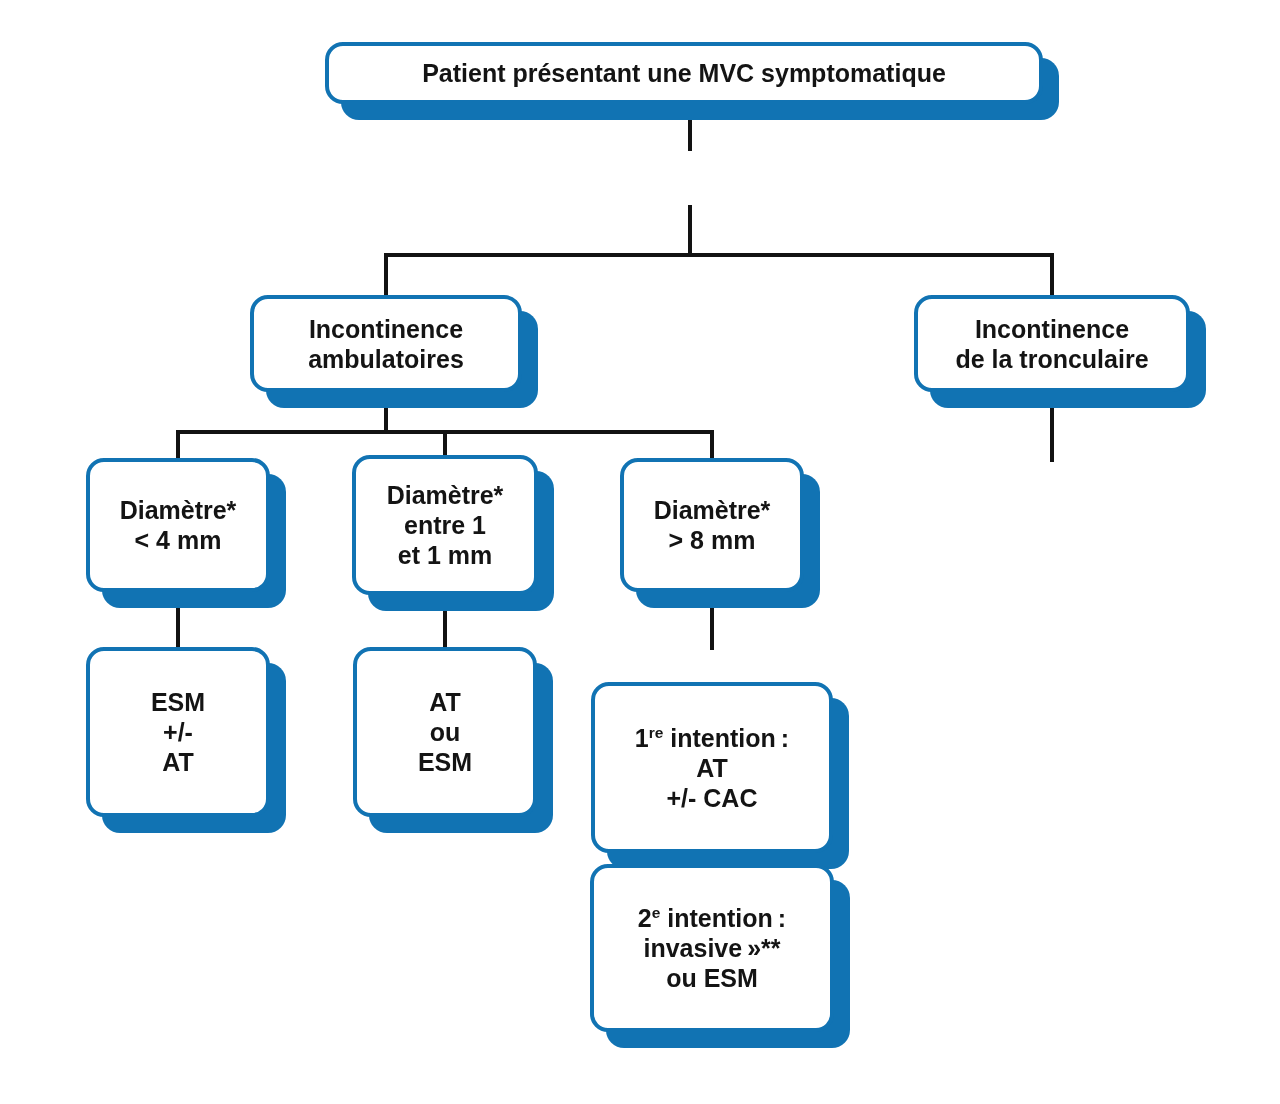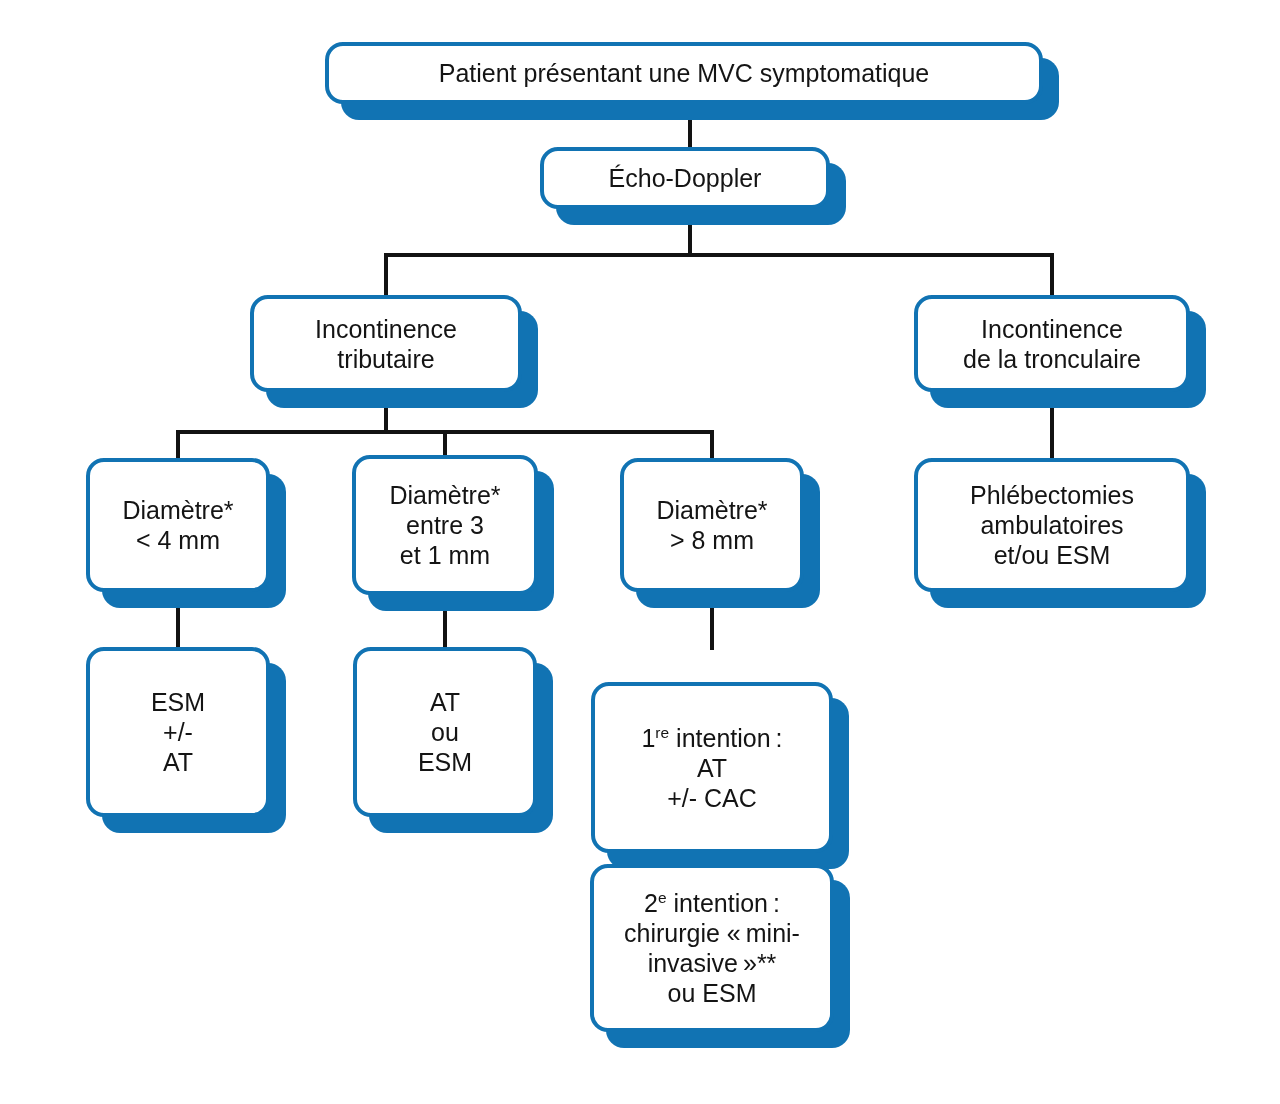--- a/index.html
+++ b/index.html
@@ -22,21 +22,21 @@
     box-sizing:border-box;
     background:var(--box-bg);
     border:4px solid var(--box-border);
     border-radius:18px;
     box-shadow:16px 16px 0 0 var(--shadow);
     display:flex;
     flex-direction:column;
     align-items:center;
     justify-content:center;
     text-align:center;
-    font-weight:normal;
+    font-weight:bold;
     font-size:25px;
     line-height:30px;
     color:var(--text);
     z-index:2;
     padding:10px 8px;
   }
   .ln{white-space:nowrap;}
   sup{font-size:0.62em;line-height:0;vertical-align:super;}
   .conn{
     position:absolute;
@@ -62,55 +62,47 @@
   <div class="conn" style="left:1050px;top:390px;width:4px;height:72px"></div>
   <div class="conn" style="left:176px;top:590px;width:4px;height:60px"></div>
   <div class="conn" style="left:443px;top:592px;width:4px;height:58px"></div>
   <div class="conn" style="left:710px;top:590px;width:4px;height:60px"></div>
   <div class="conn" style="left:710px;top:813px;width:4px;height:68px"></div>
 
   <div class="node" style="left:325px;top:42px;width:718px;height:62px">
     <div class="ln">Patient présentant une MVC symptomatique</div>
   </div>
 
-  <div class="node" style="left:540px;top:147px;width:290px;height:62px">
-    <div class="ln">Écho-Doppler</div>
-  </div>
 
   <div class="node" style="left:250px;top:295px;width:272px;height:97px">
     <div class="ln">Incontinence</div>
-    <div class="ln">tributaire</div>
+    <div class="ln">ambulatoires</div>
   </div>
 
   <div class="node" style="left:914px;top:295px;width:276px;height:97px">
     <div class="ln">Incontinence</div>
     <div class="ln">de la tronculaire</div>
   </div>
 
   <div class="node" style="left:86px;top:458px;width:184px;height:134px">
     <div class="ln">Diamètre*</div>
     <div class="ln">&lt; 4 mm</div>
   </div>
 
   <div class="node" style="left:352px;top:455px;width:186px;height:140px">
     <div class="ln">Diamètre*</div>
-    <div class="ln">entre 3</div>
+    <div class="ln">entre 1</div>
     <div class="ln">et 1 mm</div>
   </div>
 
   <div class="node" style="left:620px;top:458px;width:184px;height:134px">
     <div class="ln">Diamètre*</div>
     <div class="ln">&gt; 8 mm</div>
   </div>
 
-  <div class="node" style="left:914px;top:458px;width:276px;height:134px">
-    <div class="ln">Phlébectomies</div>
-    <div class="ln">ambulatoires</div>
-    <div class="ln">et/ou ESM</div>
-  </div>
 
   <div class="node" style="left:86px;top:647px;width:184px;height:170px">
     <div class="ln">ESM</div>
     <div class="ln">+/-</div>
     <div class="ln">AT</div>
   </div>
 
   <div class="node" style="left:353px;top:647px;width:184px;height:170px">
     <div class="ln">AT</div>
     <div class="ln">ou</div>
@@ -118,18 +110,17 @@
   </div>
 
   <div class="node" style="left:591px;top:682px;width:242px;height:171px">
     <div class="ln"><span>1</span><sup>re</sup><span> intention :</span></div>
     <div class="ln">AT</div>
     <div class="ln">+/- CAC</div>
   </div>
 
   <div class="node" style="left:590px;top:864px;width:244px;height:168px">
     <div class="ln"><span>2</span><sup>e</sup><span> intention :</span></div>
-    <div class="ln">chirurgie « mini-</div>
     <div class="ln">invasive »**</div>
     <div class="ln">ou ESM</div>
   </div>
 
 </div>
 
 </body></html>

